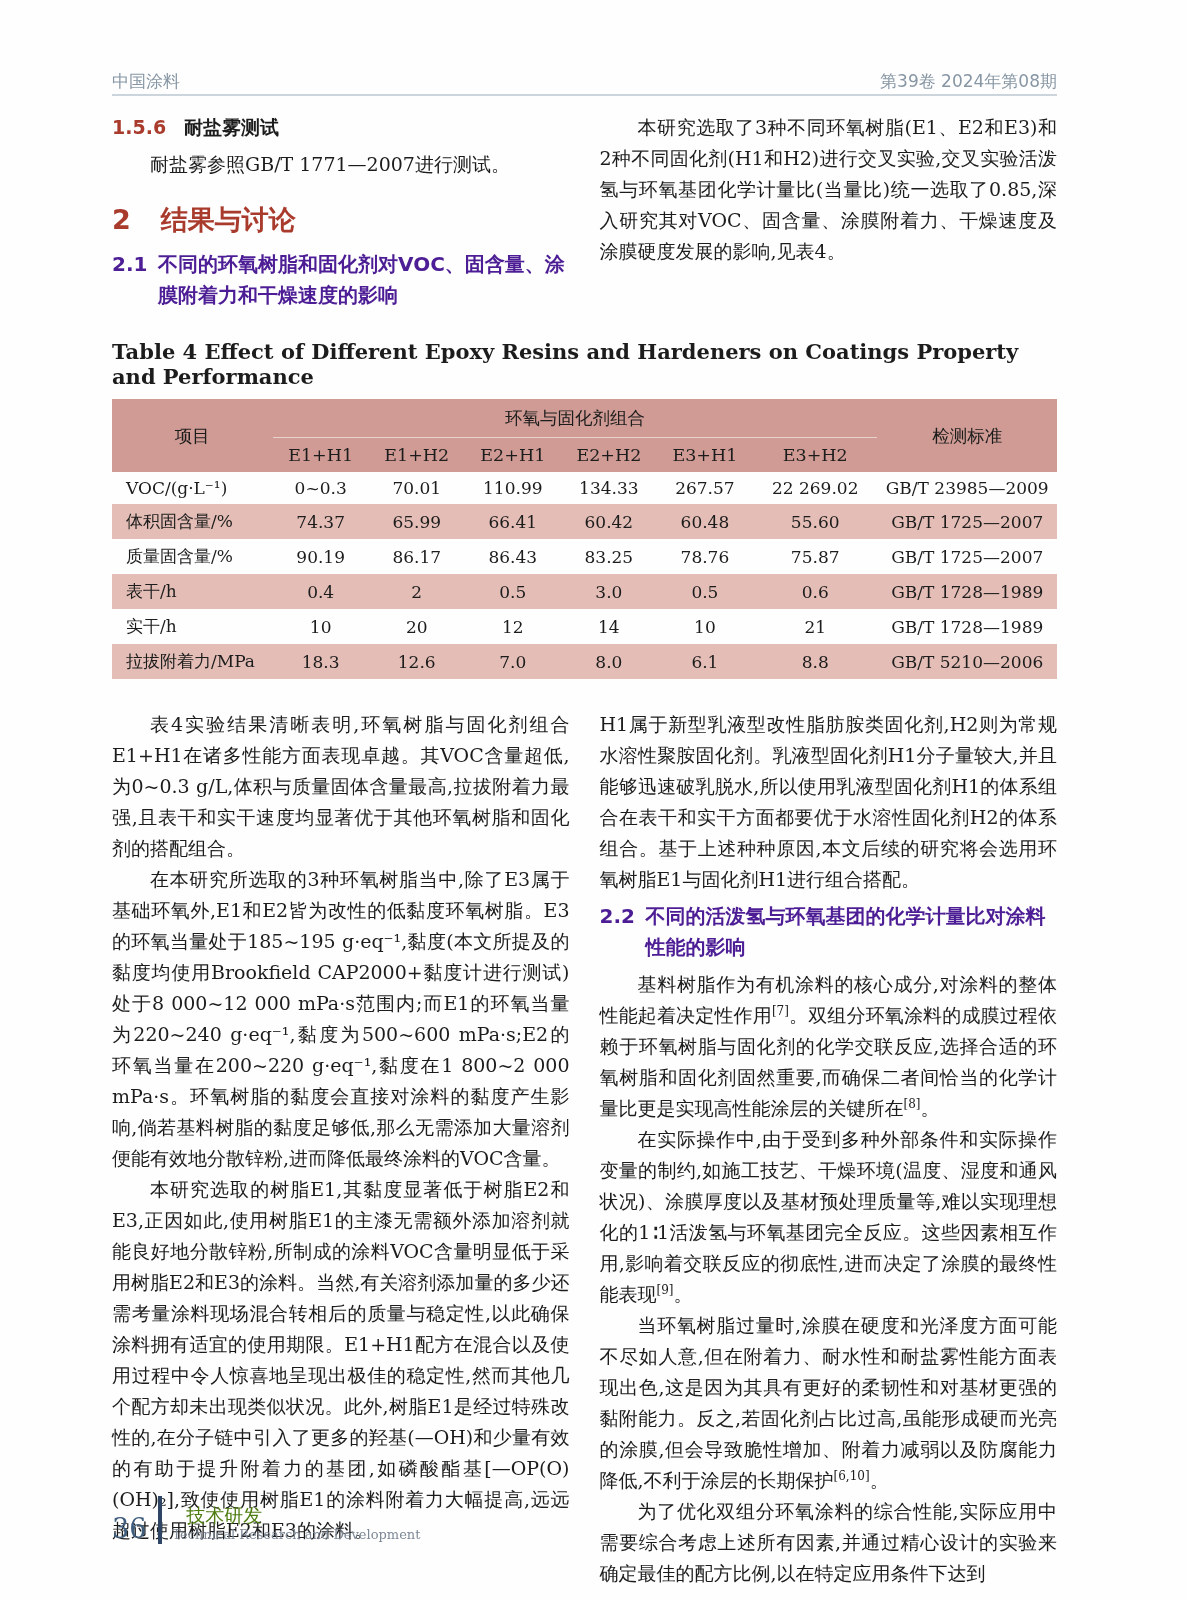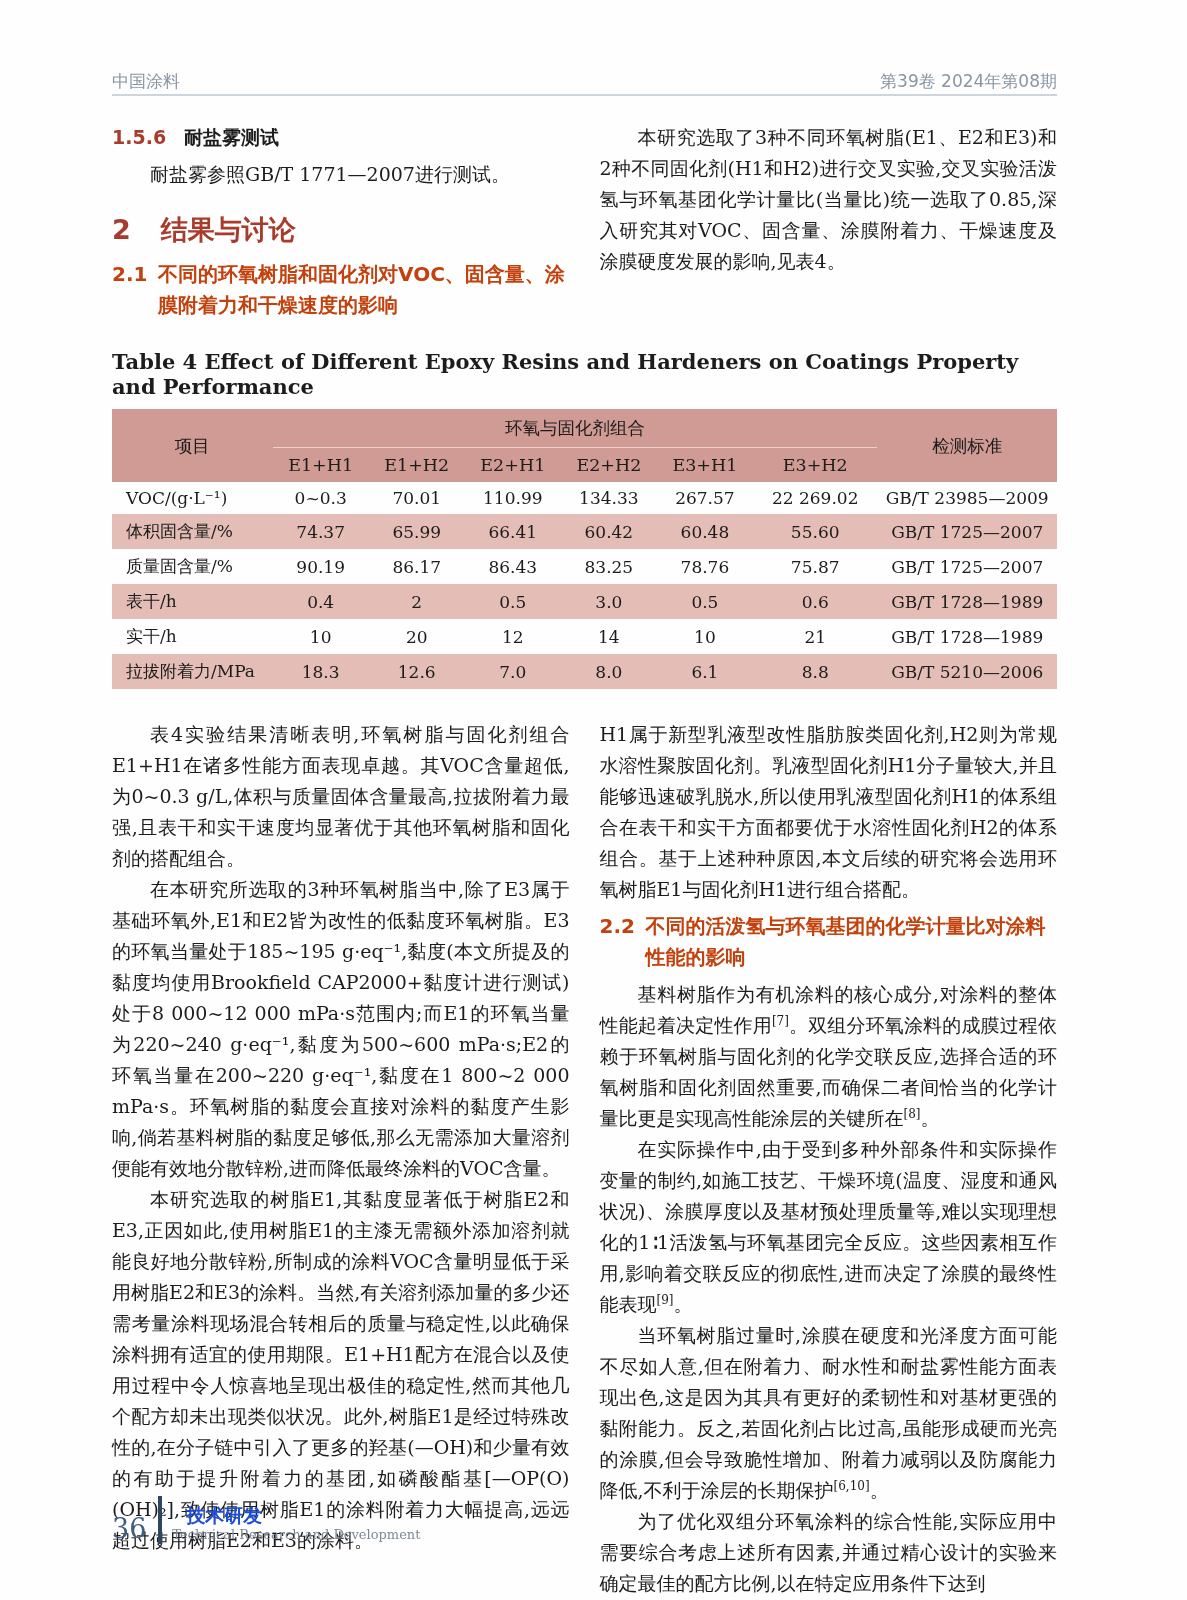--- a/index.html
+++ b/index.html
@@ -23,32 +23,32 @@
     border-bottom:2px solid #ccd5dc;
   }
   
   .cols{display:flex;gap:30px;}
   .col{flex:1;min-width:0;font-size:19px;line-height:31px;text-align:justify;}
   .col p{margin:0;}
   p.indent{text-indent:2em;}
   p.noindent{text-indent:0;}
   sup{font-size:12px;line-height:0;}
   
-  .top-cols{margin-top:26px;}
+  .top-cols{margin-top:16px;}
   .h-small{font-family:"DejaVu Sans","Liberation Sans",sans-serif;font-size:19px;font-weight:bold;margin:0 0 6px 0;}
   .h-small .num{color:#a93b2d;margin-right:18px;}
   .h-section{
     font-family:"DejaVu Sans","Liberation Sans",sans-serif;
     color:#a93b2d;font-size:27px;font-weight:bold;
     margin:24px 0 14px 0;display:flex;
   }
   .h-section .num{margin-right:30px;}
   .h-sub{
     font-family:"DejaVu Sans","Liberation Sans",sans-serif;
-    color:#c2410c;font-size:20px;font-weight:bold;
+    color:#4c1d95;font-size:20px;font-weight:bold;
     display:flex;line-height:31px;margin:6px 0;
     text-align:left;
   }
   .h-sub .num{flex:0 0 46px;}
   .h-sub .ttl{flex:1;}
   
   .table-block{margin-top:22px;}
   .cap-cn{
     text-align:center;font-weight:bold;font-size:18px;
     font-family:"DejaVu Sans","Liberation Sans",sans-serif;margin:0 0 6px 0;
@@ -79,21 +79,21 @@
     display:flex;align-items:flex-end;
   }
   .footer .pg-num{
     font-size:27px;color:#3f5d7d;
     font-family:"DejaVu Serif","Liberation Serif",serif;
     margin-right:12px;
   }
   .footer .bar{width:4px;height:48px;background:#2e4663;margin-right:10px;}
   .footer .sec-cn{
     font-family:"DejaVu Sans","Liberation Sans",sans-serif;
-    font-size:19px;font-weight:bold;color:#1d4ed8;line-height:1.2;padding-left:14px;
+    font-size:19px;font-weight:normal;color:#4d7c0f;line-height:1.2;padding-left:14px;
   }
   .footer .sec-en{
     font-family:"DejaVu Serif","Liberation Serif",serif;
     font-size:13px;color:#7d8997;line-height:1.3;
   }
 </style>
 </head>
 <body>
 
 <div class="page">

